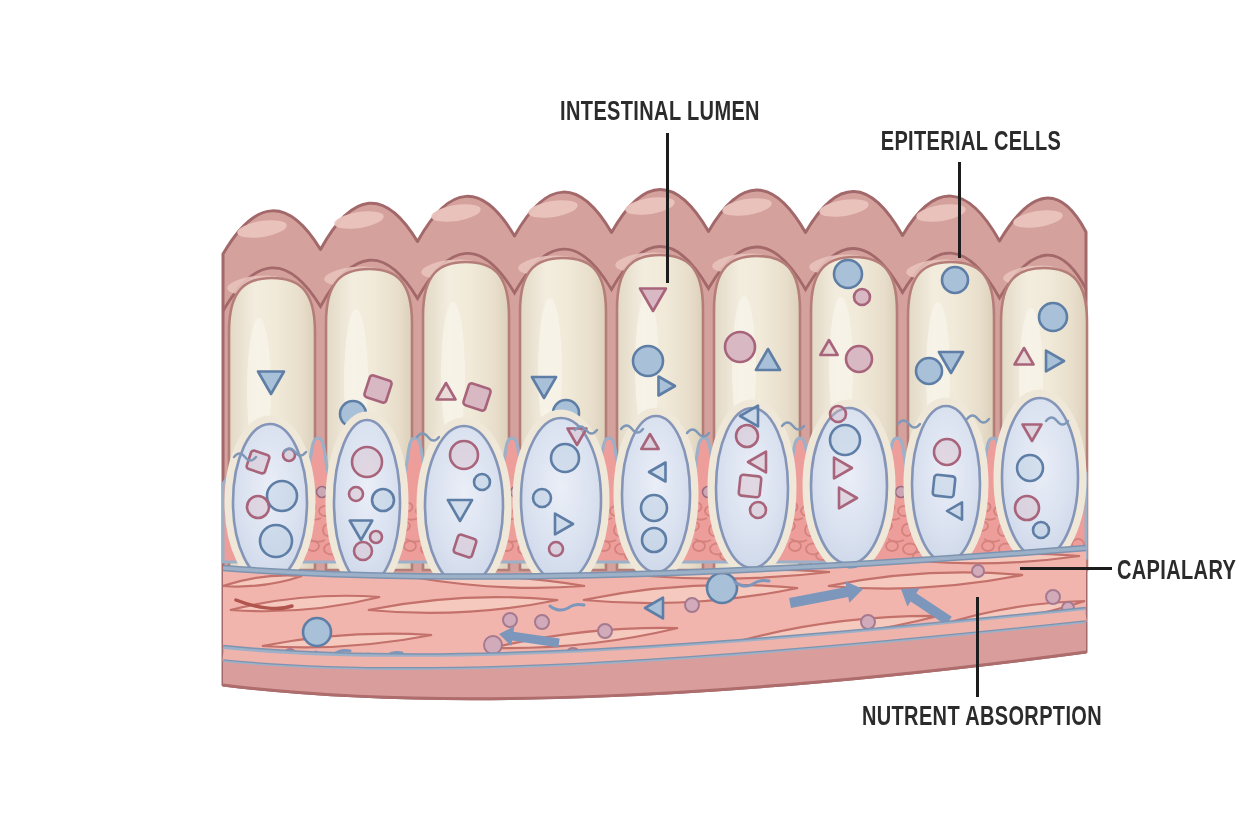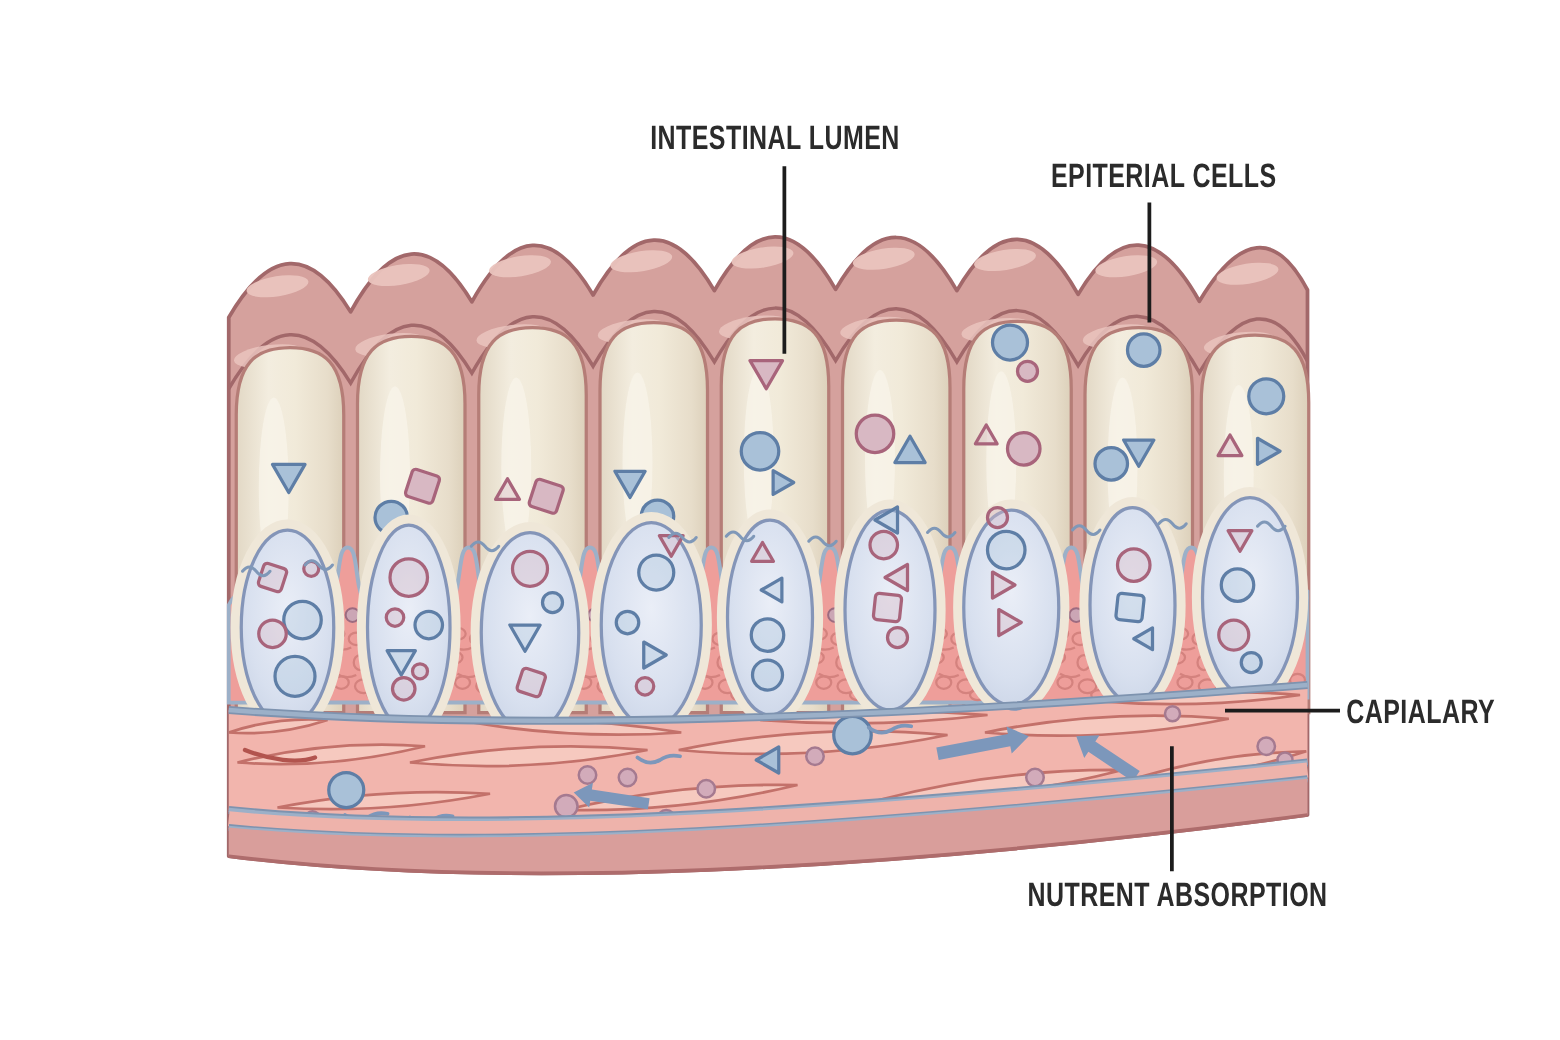--- a/index.html
+++ b/index.html
@@ -1,17 +1,17 @@
 <!DOCTYPE html>
 <html style="--background: #ffffff; --villi-pink: #d5a19d; --villi-outline: #a2686a; --villi-highlight: #eac4be; --cell-cream: #efe8d9; --cell-outline: #b57d77; --goblet-fill: #cfd9ea; --goblet-outline: #8495b8; --goblet-halo: #efe7d8; --membrane-blue: #9cb0c8; --membrane-edge: #7e93af; --lamina-pink: #ee9e9a; --lamina-texture: #d4827e; --capillary-pink: #f2b5ad; --spindle-fill: #f6c9bf; --spindle-outline: #c3716a; --bottom-band: #d99e9b; --bottom-edge: #ae6c6c; --particle-blue: #a9c1d8; --particle-blue-outline: #5e7ea6; --particle-mauve: #d8b8c3; --particle-mauve-outline: #a8647b; --arrow-blue: #7c97bb; --vessel-streak: #b2544e; --label-text: #2b2b2b; --label-line: #1c1c1c;"><head>
 <meta charset="utf-8">
 <style>
   html,body{margin:0;padding:0;background:#ffffff;}
   body{width:1248px;height:832px;overflow:hidden;font-family:"Liberation Sans",sans-serif;}
-  .stage{position:relative;width:1136px;height:832px;background:var(--background,#fff);}
+  .stage{position:relative;width:1136px;height:832px;background:var(--background,#fff);margin-left:40px;}
   svg{position:absolute;left:0;top:0;}
   .pline{position:absolute;background:var(--label-line,#1c1c1c);}
   .pline.v{width:3px;}
   .pline.h{height:3px;}
   #ln-lumen{left:626px;top:133px;height:150px;}
   #ln-epi{left:918px;top:162px;height:96px;}
   #ln-cap{left:980px;top:567px;width:92px;}
   #ln-nutr{left:936px;top:597px;height:100px;}
   .lbl{position:absolute;font-weight:700;font-size:27px;letter-spacing:.5px;
        color:var(--label-text,#2b2b2b);white-space:nowrap;}

